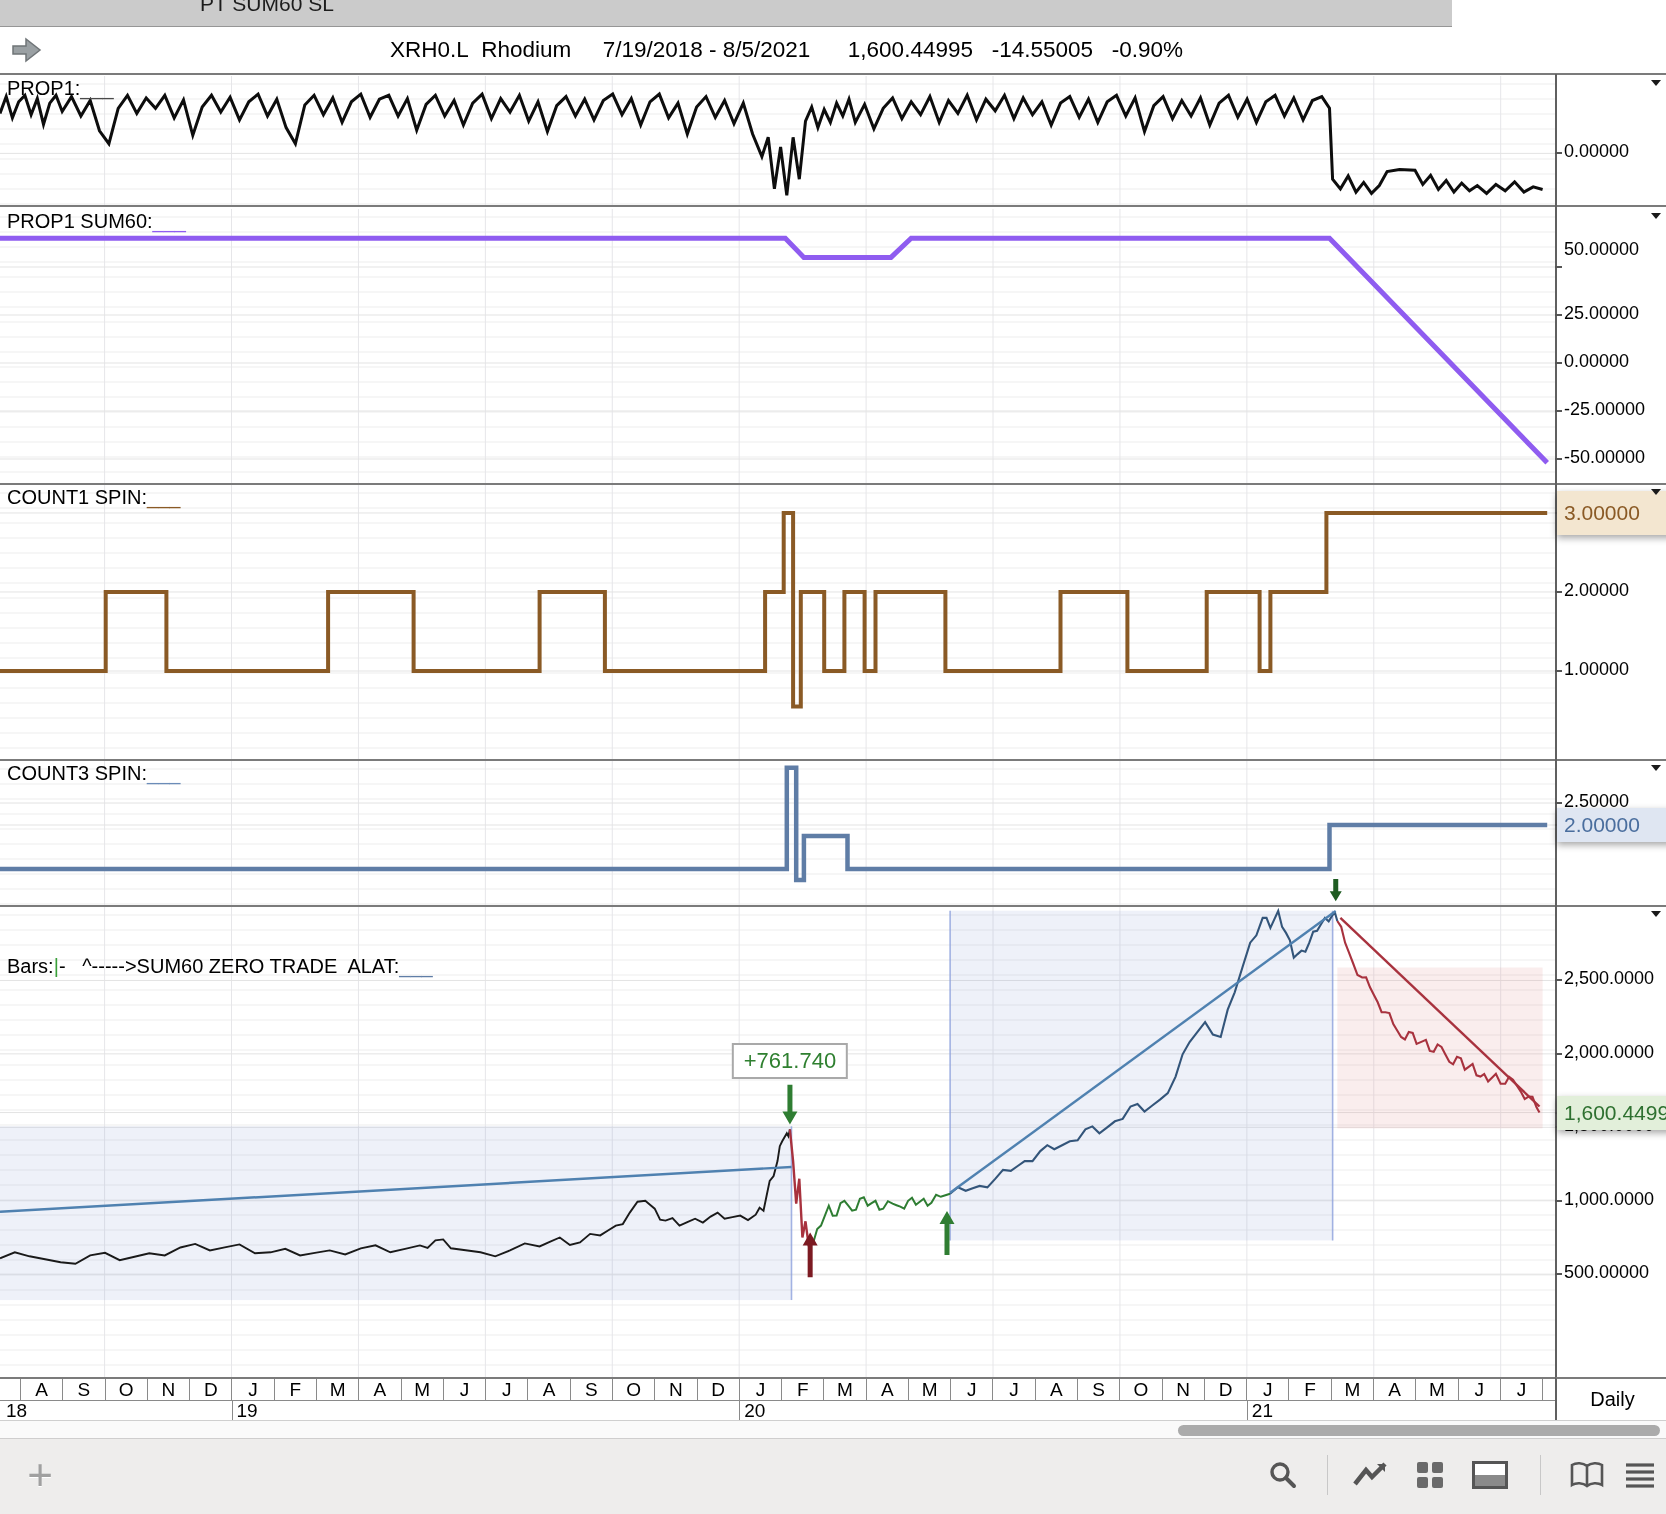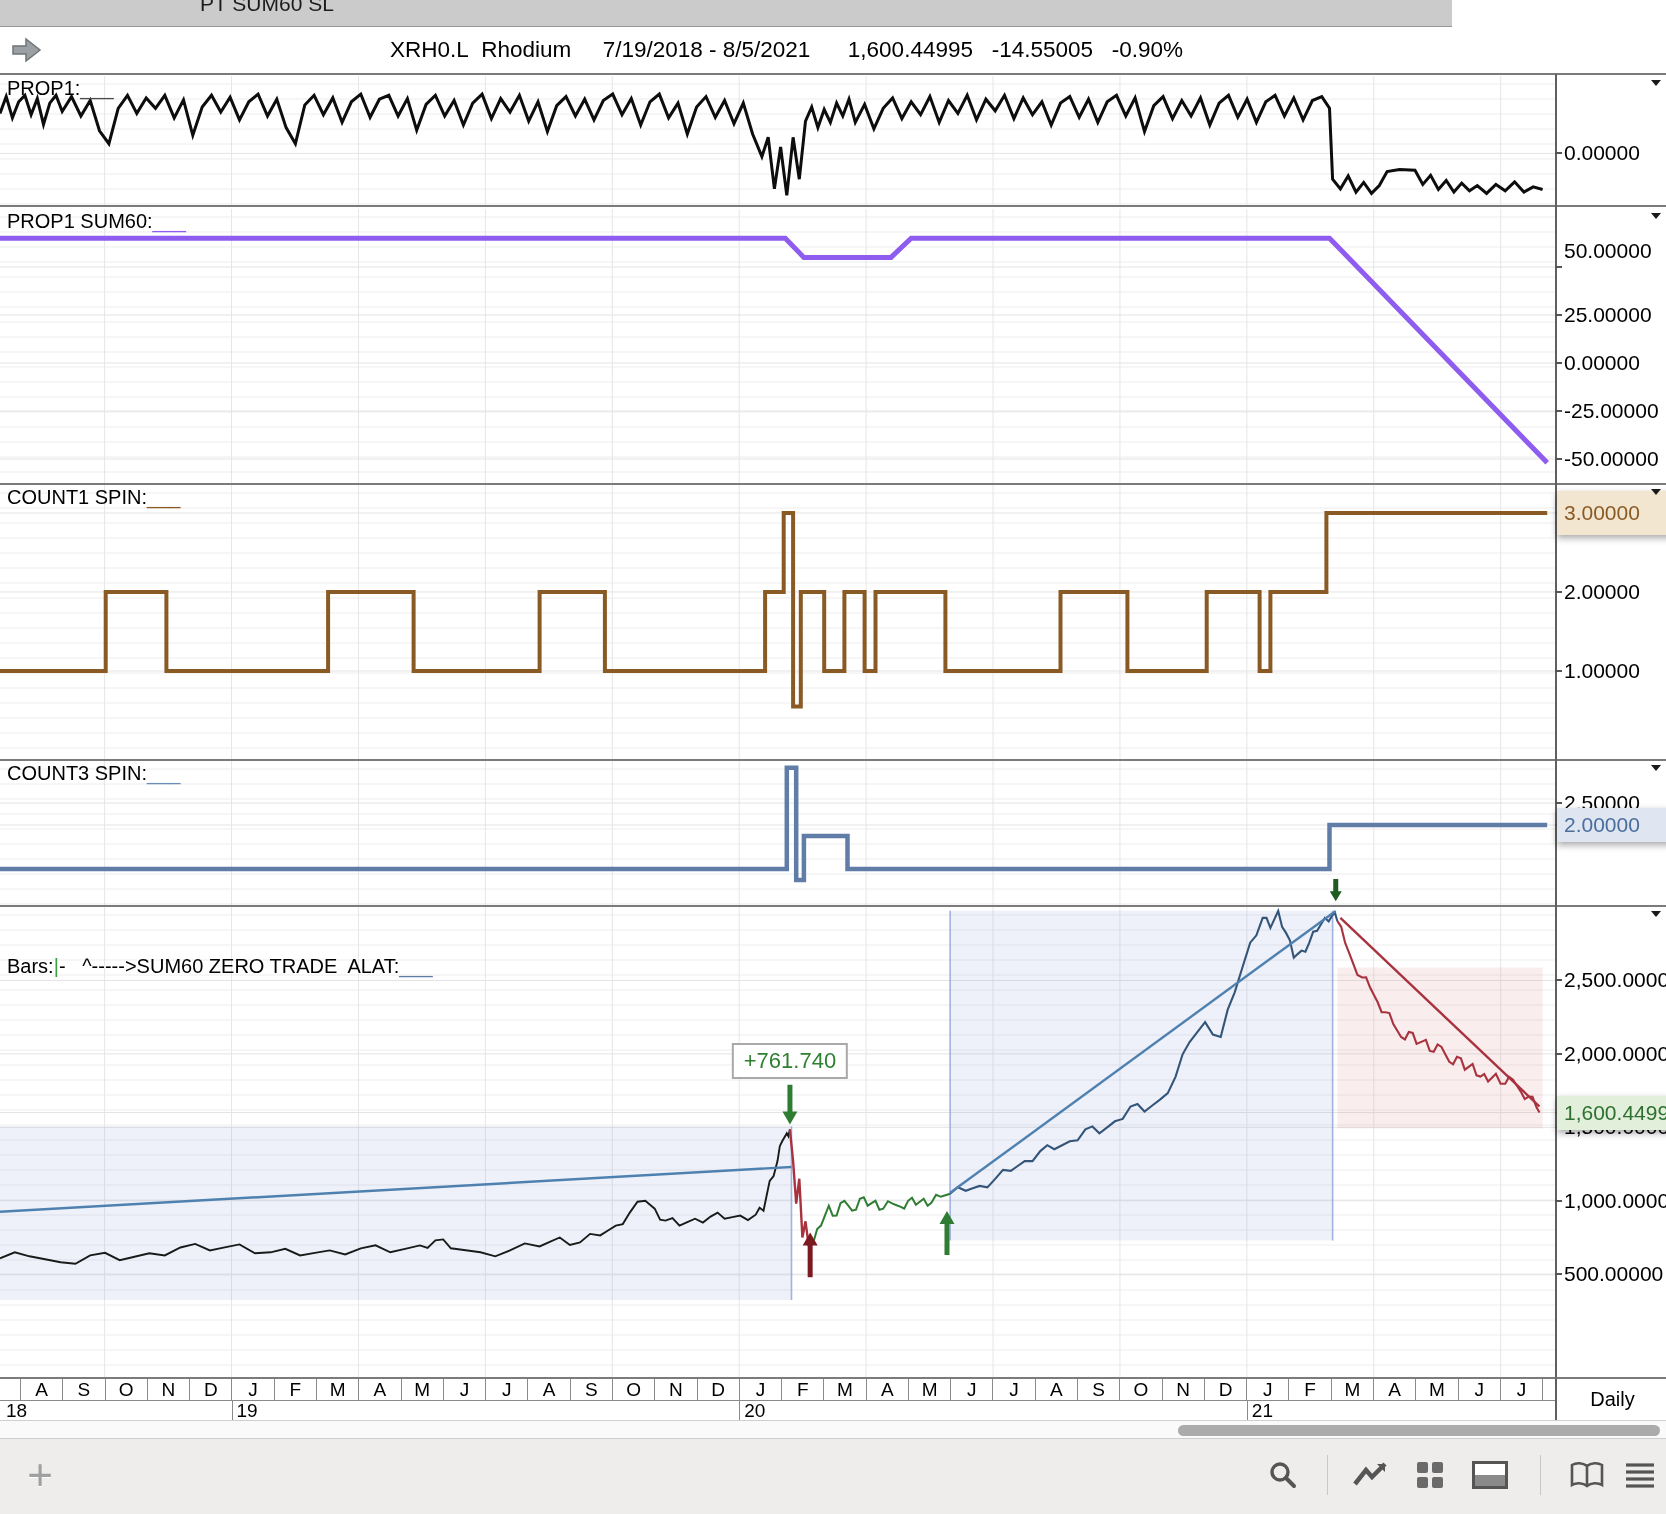--- a/index.html
+++ b/index.html
@@ -9,21 +9,21 @@
             border-bottom:1px solid #969696;overflow:hidden;}
   #titlebar .t{position:absolute;left:200px;top:-8px;font-size:21px;color:#1c1c1c;}
   #header{position:absolute;left:0;top:27px;width:1666px;height:46px;background:#fff;border-radius:18px;}
   #header .row{position:absolute;left:390px;top:10px;font-size:22.5px;color:#000;white-space:pre;}
   #nav-arrow{position:absolute;left:10px;top:8px;}
   #hdr-divider{position:absolute;left:0;top:73px;width:1666px;height:2px;background:#7b7b7b;}
   #chart{position:absolute;left:0;top:0;width:1666px;height:1420px;}
   .pane-divider{position:absolute;left:0;width:1666px;height:2px;background:#7b7b7b;}
   .pane-label{position:absolute;left:7px;font-size:20px;white-space:pre;z-index:30;}
   .axis-vline{position:absolute;left:1555px;top:74px;width:2px;height:1346px;background:#606060;z-index:5;}
-  .axis-label{position:absolute;left:1564px;font-size:21px;color:#000;z-index:6;}
+  .axis-label{position:absolute;left:1564px;font-size:18px;color:#000;z-index:6;}
   .axis-tick{position:absolute;left:1555px;width:7px;height:2px;background:#555;z-index:6;}
   .axis-badge{position:absolute;left:1557px;width:109px;padding-left:7px;font-size:21px;z-index:7;
               box-shadow:0 3px 7px rgba(0,0,0,0.35);}
   .pane-tri{position:absolute;right:5px;width:0;height:0;border-left:5px solid transparent;
             border-right:5px solid transparent;border-top:6px solid #1a1a1a;z-index:8;}
   .price-annotation{position:absolute;transform:translate(-50%,-50%);background:#fff;
         border:2px solid #a9a9a9;color:#2f8030;font-size:22px;padding:3px 10px;z-index:40;white-space:nowrap;}
   #maxis{position:absolute;left:0;top:1377px;width:1555px;height:43px;border-top:2px solid #7b7b7b;
          background:#fff;z-index:20;}
   #mrow{position:absolute;left:0;top:0;width:1555px;height:21px;display:flex;border-bottom:1px solid #8a8a8a;}

